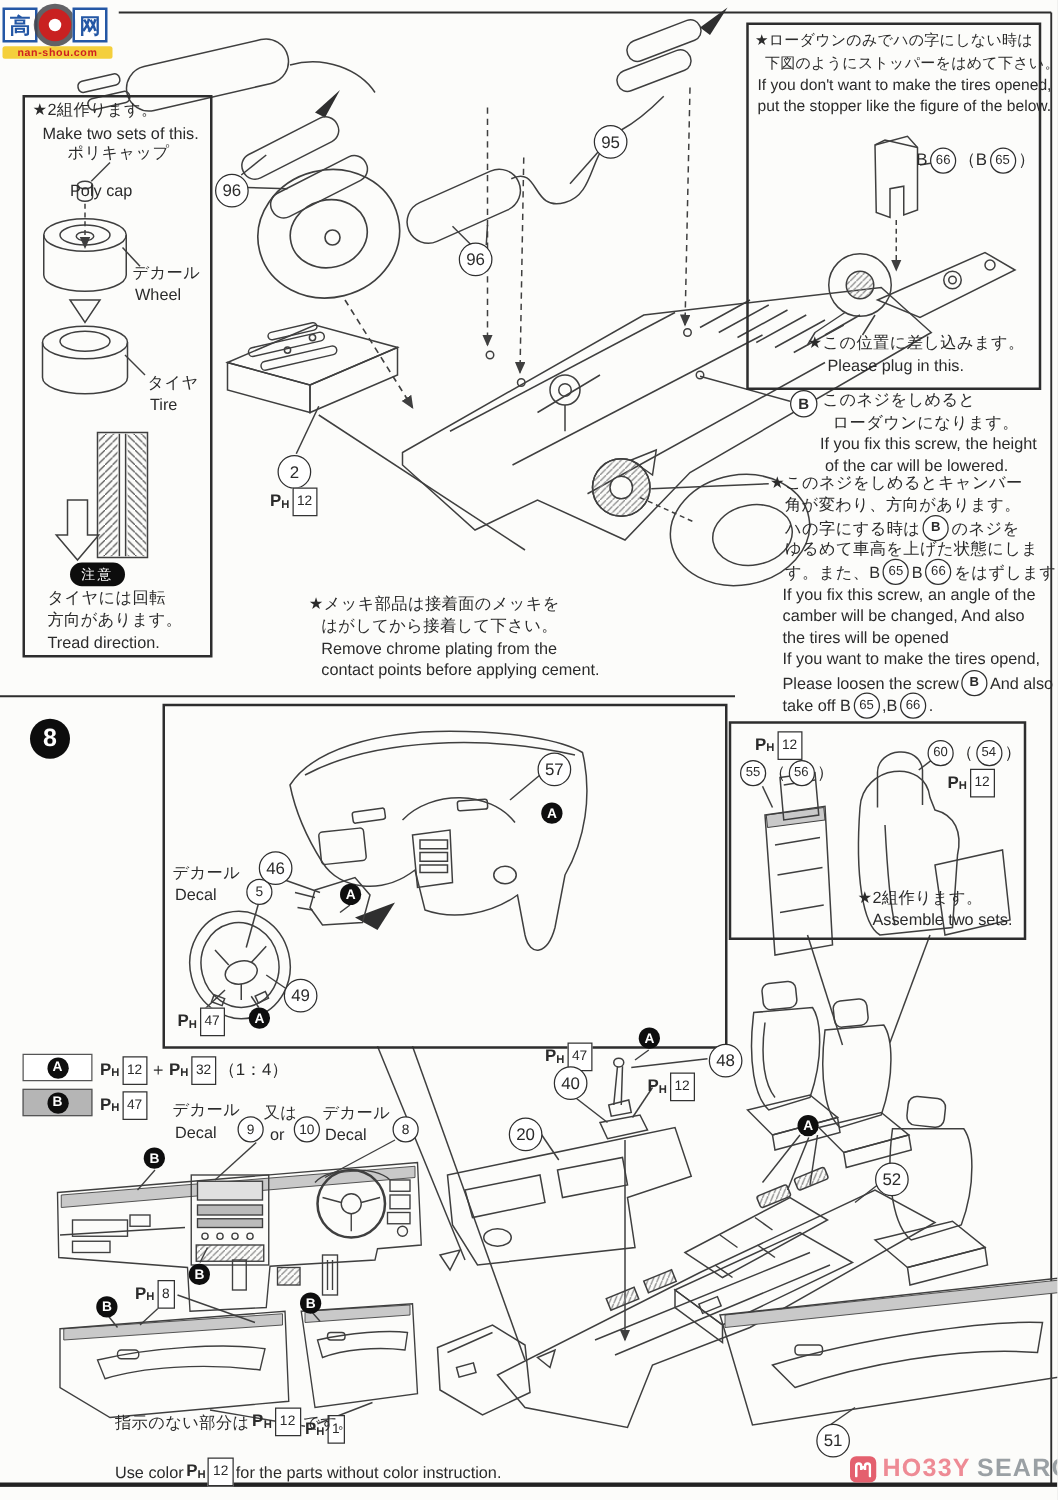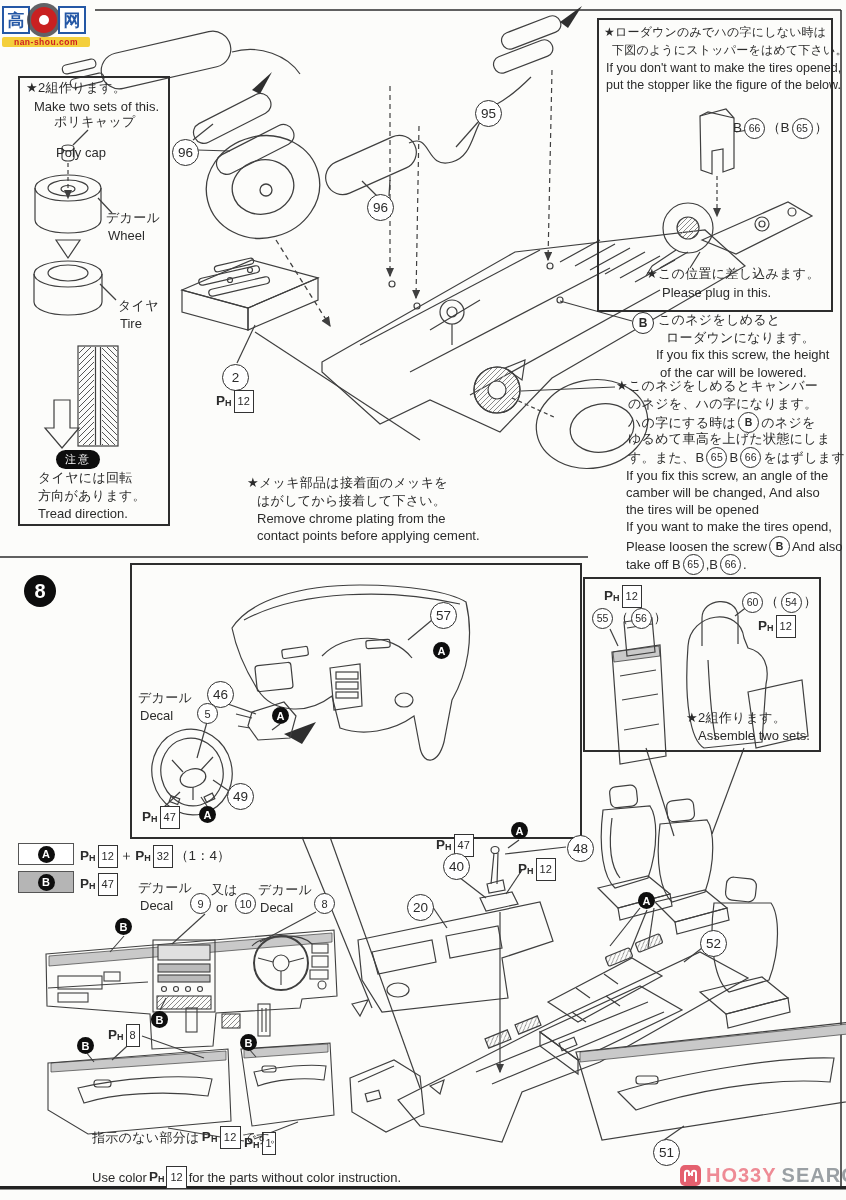--- a/index.html
+++ b/index.html
@@ -397,21 +397,21 @@
 <div class="lbl jp" style="left:646px;top:266px">★この位置に差し込みます。</div>
 <div class="lbl en" style="left:662px;top:285px">Please plug in this.</div>
 
 <div class="circb" style="left:632px;top:312px">B</div>
 <div class="lbl jp" style="left:658px;top:312px">このネジをしめると</div>
 <div class="lbl jp" style="left:666px;top:330px">ローダウンになります。</div>
 <div class="lbl en" style="left:656px;top:347px">If you fix this screw, the height</div>
 <div class="lbl en" style="left:660px;top:365px">of the car will be lowered.</div>
 
 <div class="lbl jp" style="left:616px;top:378px">★このネジをしめるとキャンバー</div>
-<div class="lbl jp" style="left:628px;top:396px">のネジを、ハの字になります。</div>
+<div class="lbl jp" style="left:628px;top:396px">角が変わり、方向があります。</div>
 <div class="lbl jp row" style="left:628px;top:412px">
   <span>ハの字にする時は</span>
   <span class="ci" style="font-weight:700">B</span>
   <span>のネジを</span>
 </div>
 <div class="lbl jp" style="left:628px;top:431px">ゆるめて車高を上げた状態にしま</div>
 <div class="lbl jp row" style="left:628px;top:447px">
   <span>す。また、B</span>
   <span class="ci">65</span>
   <span>B</span>

